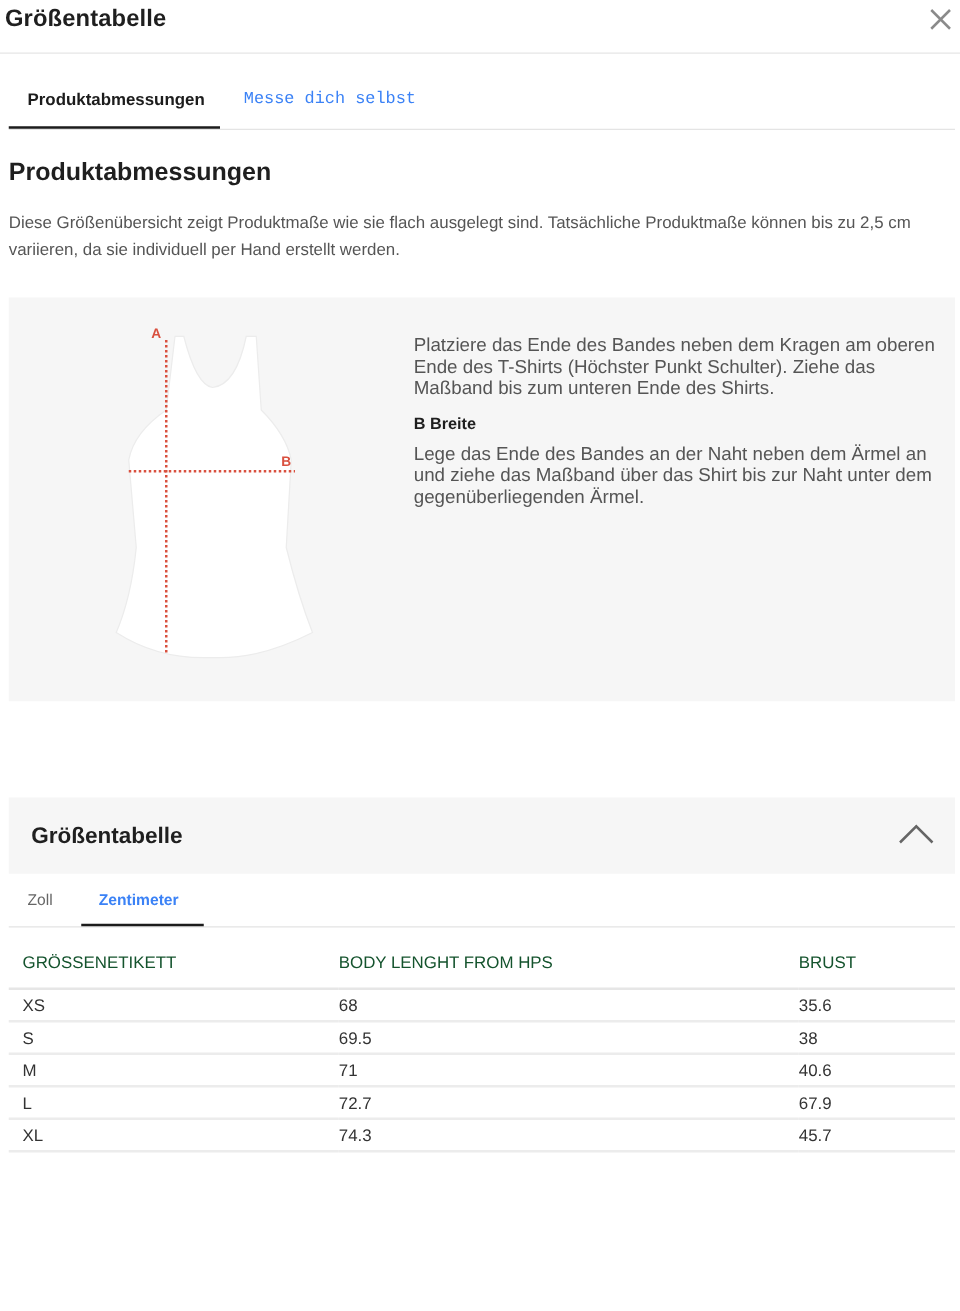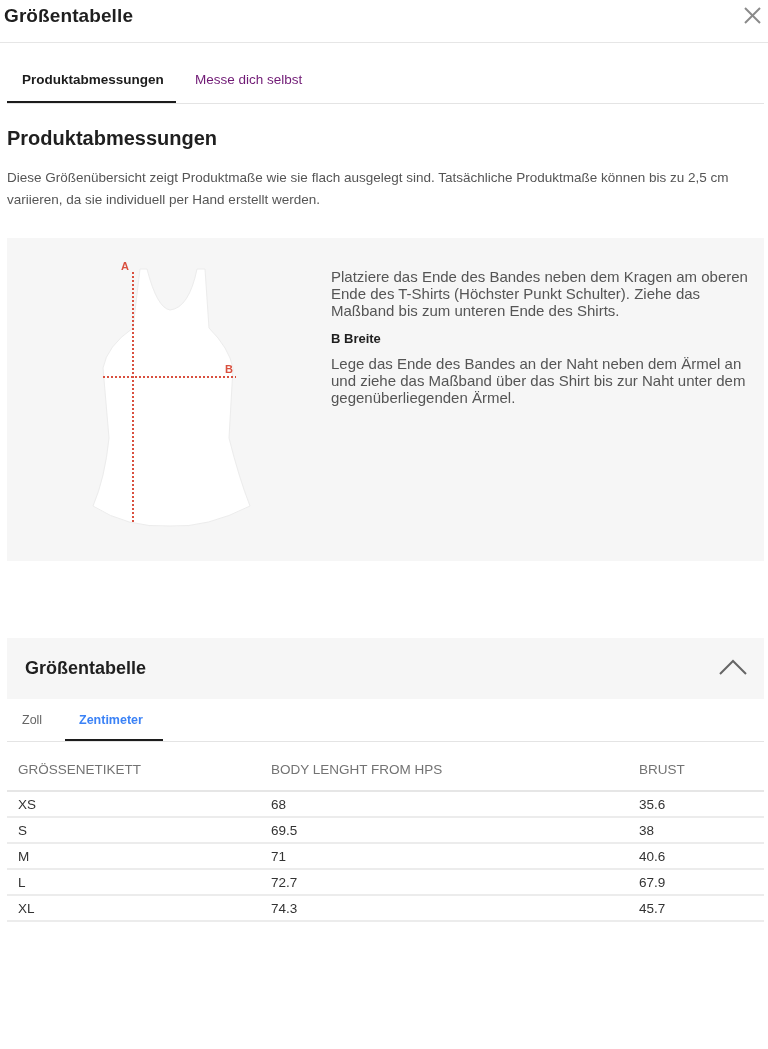--- a/index.html
+++ b/index.html
@@ -6,21 +6,21 @@
   html, body { width: 768px; height: 1049px; background: #ffffff; overflow: hidden; }
   body { font-family: "Liberation Sans", sans-serif; color: #1c1c1c; position: relative; }
 
   .modal-header { position: absolute; left: 0; top: 0; width: 768px; height: 43px; border-bottom: 1px solid #e6e6e6; }
   .modal-title { position: absolute; left: 4px; top: 5px; font-size: 19px; font-weight: 700; color: #1f1f1f; letter-spacing: 0.1px; }
   .close-btn { position: absolute; left: 742px; top: 4px; width: 22px; height: 22px; cursor: pointer; }
 
   .tabs { position: absolute; left: 7px; top: 62px; width: 757px; height: 42px; border-bottom: 1px solid #e4e4e4; }
   .tab { position: absolute; top: 10px; font-size: 13.5px; cursor: pointer; }
   .tab.active { left: 15px; font-weight: 700; color: #1c1c1c; }
-  .tab.inactive { left: 188px; color: #701a75; }
+  .tab.inactive { left: 188px; color: #3b82f6; font-family: Liberation Mono, monospace; }
   .tab-underline { position: absolute; left: 0; top: 39px; width: 169px; height: 2px; background: #1c1c1c; }
 
   .section-title { position: absolute; left: 7px; top: 127px; font-size: 20px; font-weight: 700; color: #1f1f1f; }
   .section-desc { position: absolute; left: 7px; top: 167px; width: 755px; font-size: 13.5px; line-height: 22px; color: #555; }
 
   .guide-box { position: absolute; left: 7px; top: 238px; width: 757px; height: 323px; background: #f6f6f6; }
   .guide-figure { position: absolute; left: 0; top: 0; width: 320px; height: 323px; }
   .guide-text { position: absolute; left: 324px; top: 30px; width: 420px; }
   .guide-heading { font-size: 13px; font-weight: 700; color: #1f1f1f; margin-bottom: 9px; }
   .guide-body { font-size: 15px; line-height: 17px; color: #555; margin-bottom: 12px; }
@@ -31,21 +31,21 @@
   .accordion-title { position: absolute; left: 18px; top: 20px; font-size: 18px; font-weight: 700; color: #1f1f1f; }
   .chevron { position: absolute; left: 710px; top: 18px; width: 32px; height: 22px; }
 
   .unit-tabs { position: absolute; left: 7px; top: 700px; width: 757px; height: 42px; border-bottom: 1px solid #e4e4e4; }
   .unit-tab { position: absolute; top: 13px; font-size: 12.5px; cursor: pointer; }
   .unit-tab.zoll { left: 15px; color: #666; }
   .unit-tab.cm { left: 72px; font-weight: 700; color: #3b82f6; }
   .unit-underline { position: absolute; left: 58px; top: 39px; width: 98px; height: 2px; background: #1c1c1c; }
 
   .size-table { position: absolute; left: 7px; top: 748px; width: 757px; border-collapse: collapse; }
-  .size-table th { text-align: left; font-weight: 400; font-size: 13.5px; color: #737373; height: 43px; border-bottom: 2px solid #e6e6e6; padding: 0; vertical-align: middle; }
+  .size-table th { text-align: left; font-weight: 400; font-size: 13.5px; color: #14532d; height: 43px; border-bottom: 2px solid #e6e6e6; padding: 0; vertical-align: middle; }
   .size-table td { font-size: 13.5px; color: #333; height: 26px; border-bottom: 2px solid #ececec; padding: 0; vertical-align: middle; }
   .c1 { width: 264px; padding-left: 11px !important; }
   .c2 { width: 368px; }
   .c3 { }
 </style>
 </head>
 <body>
 
 <div class="modal-header">
   <div class="modal-title">Größentabelle</div>

